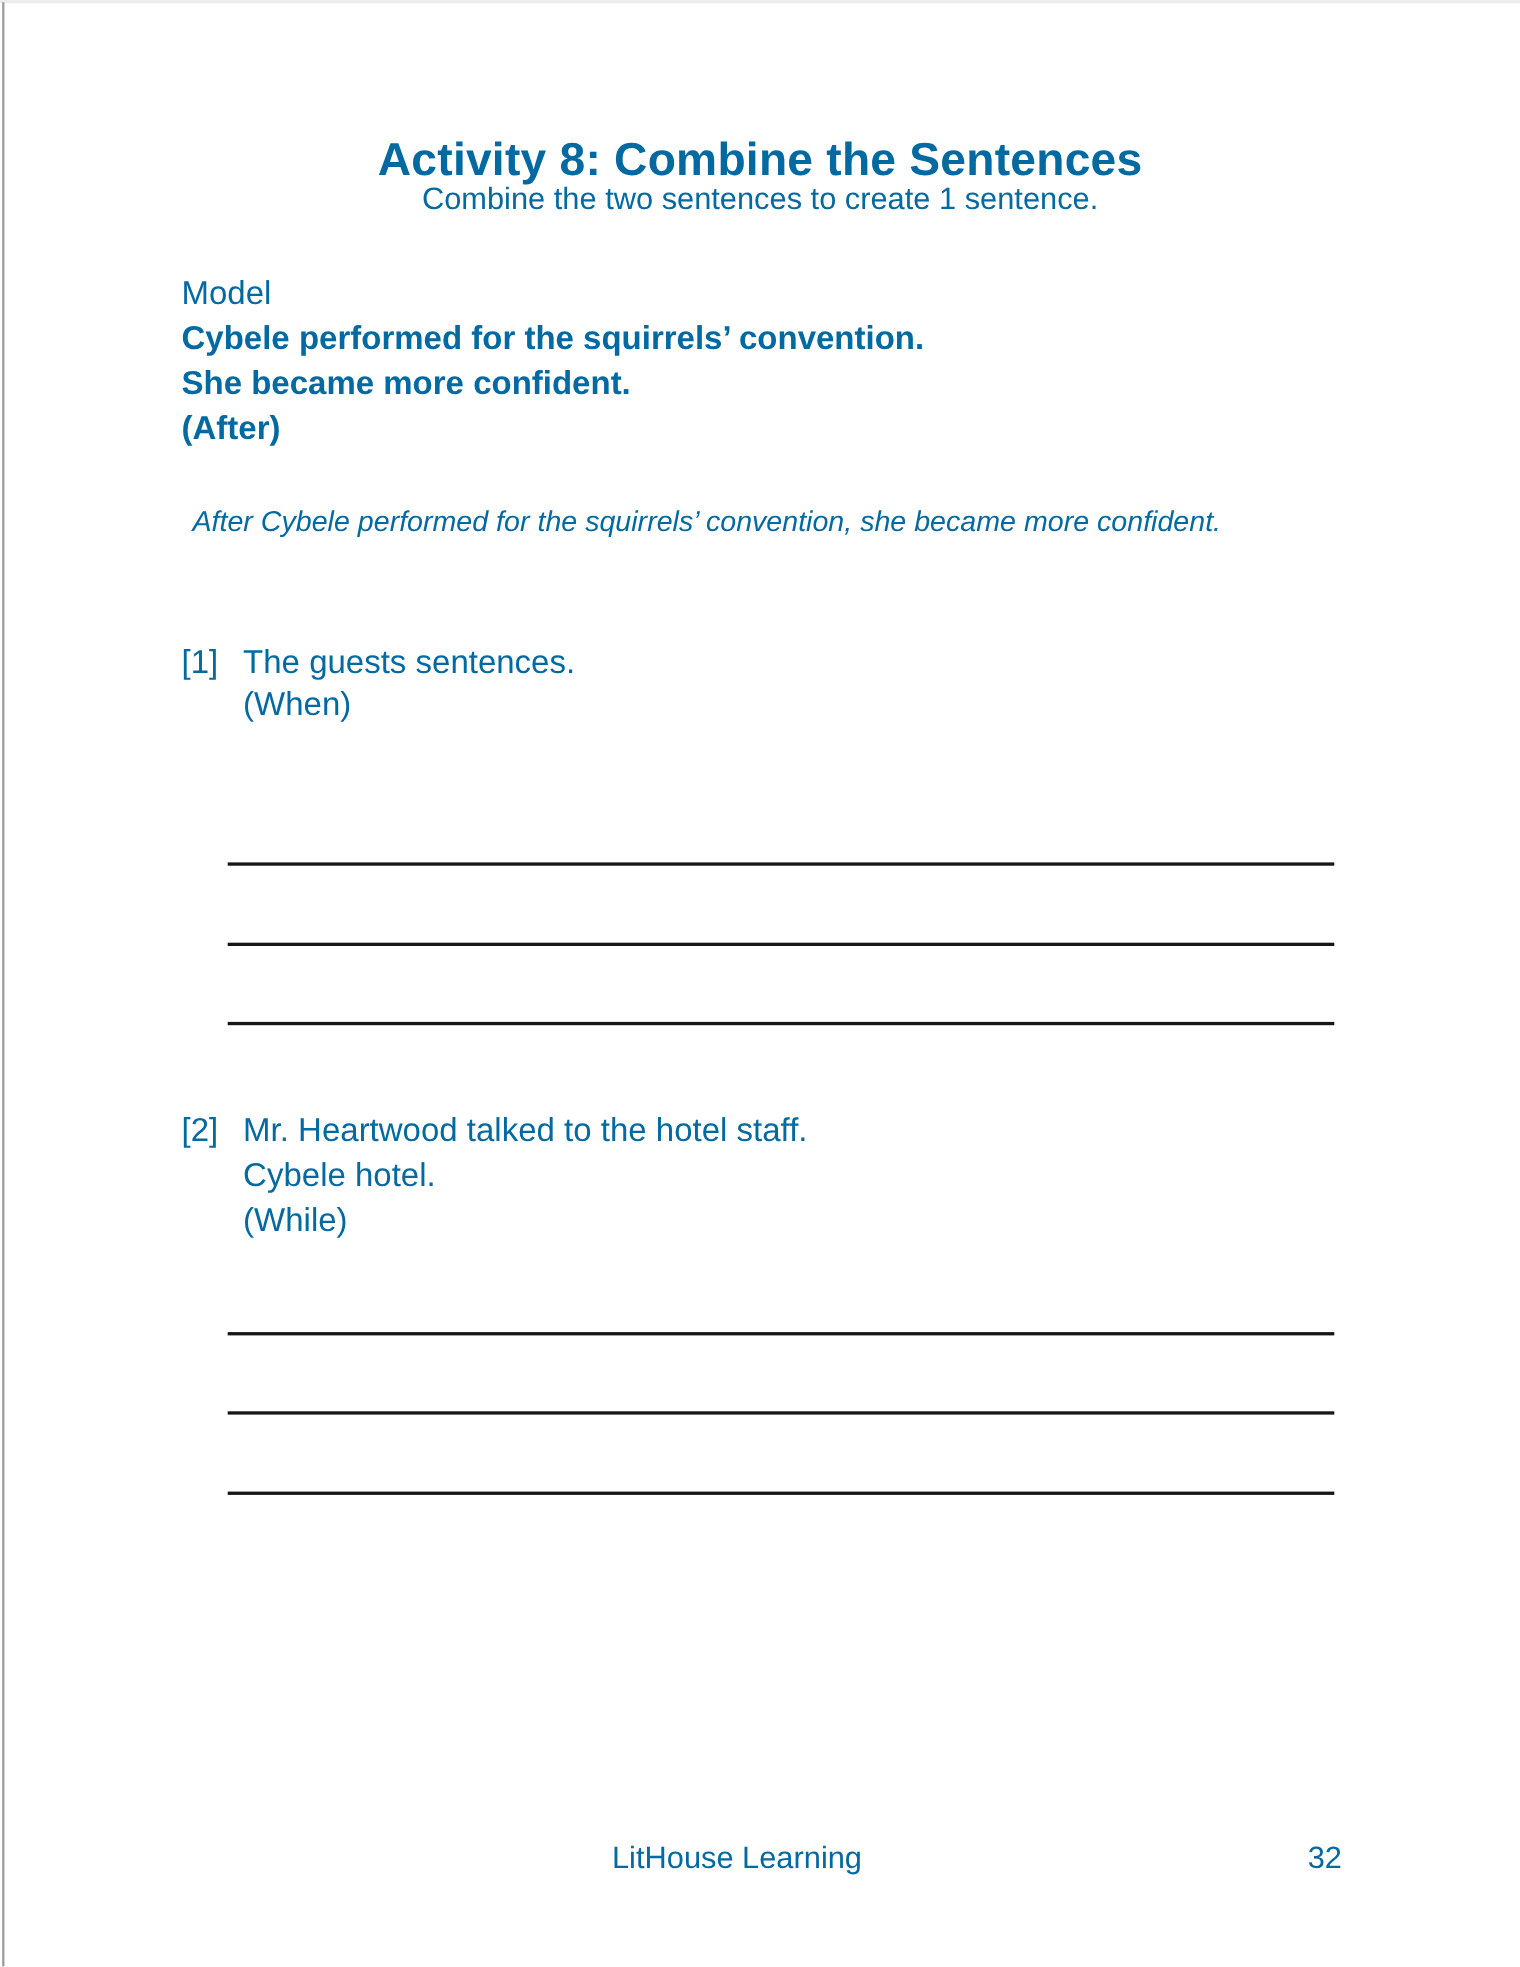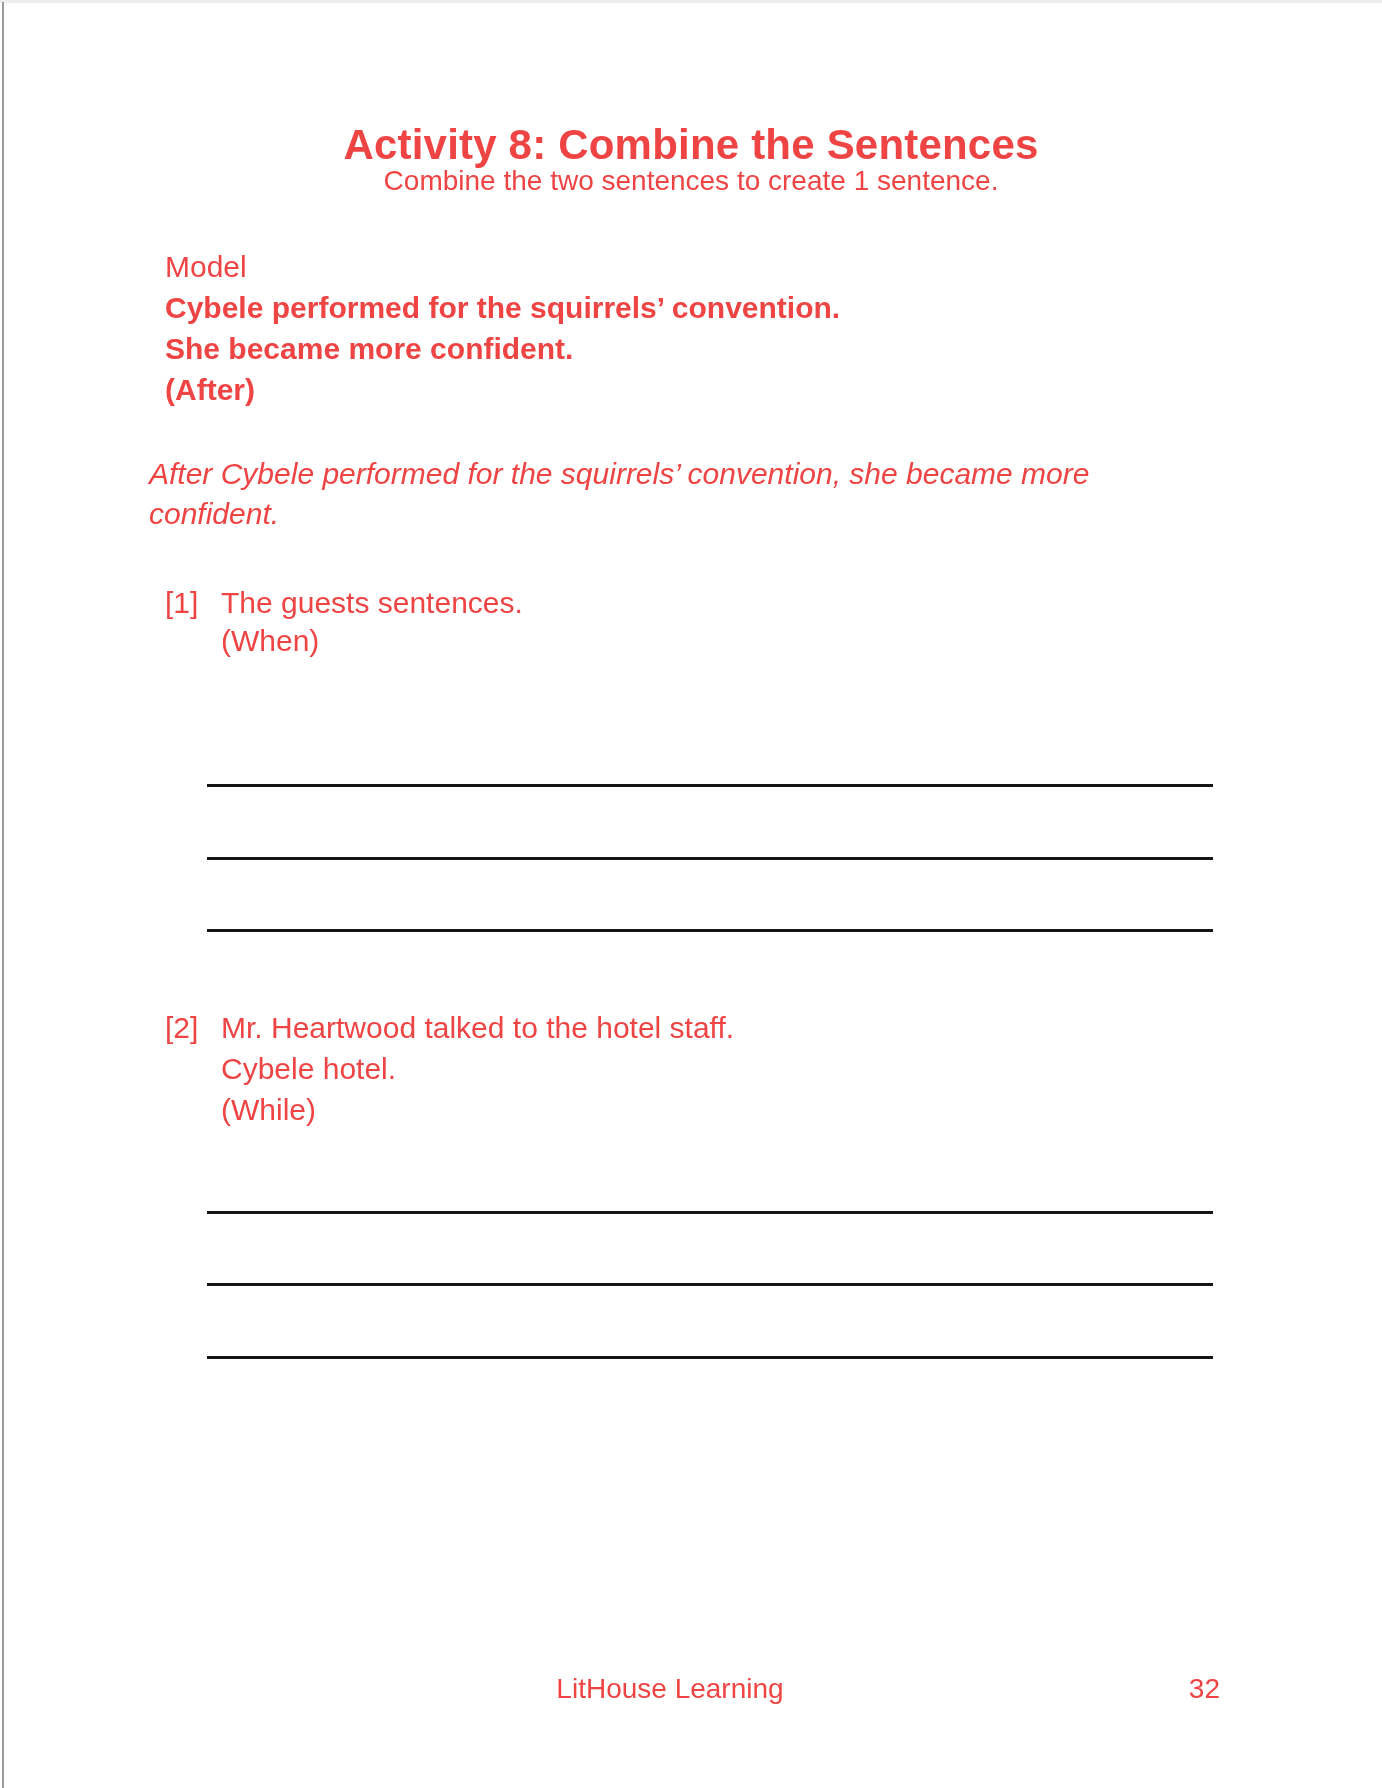--- a/index.html
+++ b/index.html
@@ -1,21 +1,21 @@
 <!DOCTYPE html>
 <html><head>
 <meta charset="utf-8">
 <style>
   html,body{margin:0;padding:0;background:#fff;}
   .page{
     position:relative;
     width:1382px;height:1788px;
     background:#ffffff;
     font-family:"Liberation Sans", sans-serif;
-    color:#ef4444;
+    color:#0369a1;
     overflow:hidden;
   }
   .top-strip{position:absolute;top:0;left:0;width:1382px;height:3px;background:#ececec;}
   .left-edge{position:absolute;top:2px;left:2px;width:2px;height:1786px;background:#9a9a9a;}
 
   .doc-title{
     position:absolute;top:120px;left:0;width:1382px;
     text-align:center;font-size:42px;font-weight:bold;line-height:50px;
     letter-spacing:0.2px;
   }
@@ -25,22 +25,22 @@
   }
 
   .model-block{
     position:absolute;top:246px;left:165px;
     font-size:30px;line-height:41px;
   }
   .model-label{text-underline-offset:4px;}
   .model-bold{font-weight:bold;}
 
   .model-answer{
-    position:absolute;top:454px;left:149px;width:1045px;
-    font-size:30px;line-height:40px;font-style:italic;
+    position:absolute;top:454px;left:175px;width:1045px;
+    font-size:26px;line-height:40px;font-style:italic;
   }
 
   .exercise{
     position:absolute;left:165px;
     font-size:30px;display:flex;align-items:flex-start;
   }
   .ex-1{top:584px;}
   .ex-1 .ex-lines{line-height:38px;}
   .ex-1 .ex-num{line-height:38px;}
   .ex-2{top:1007px;}

